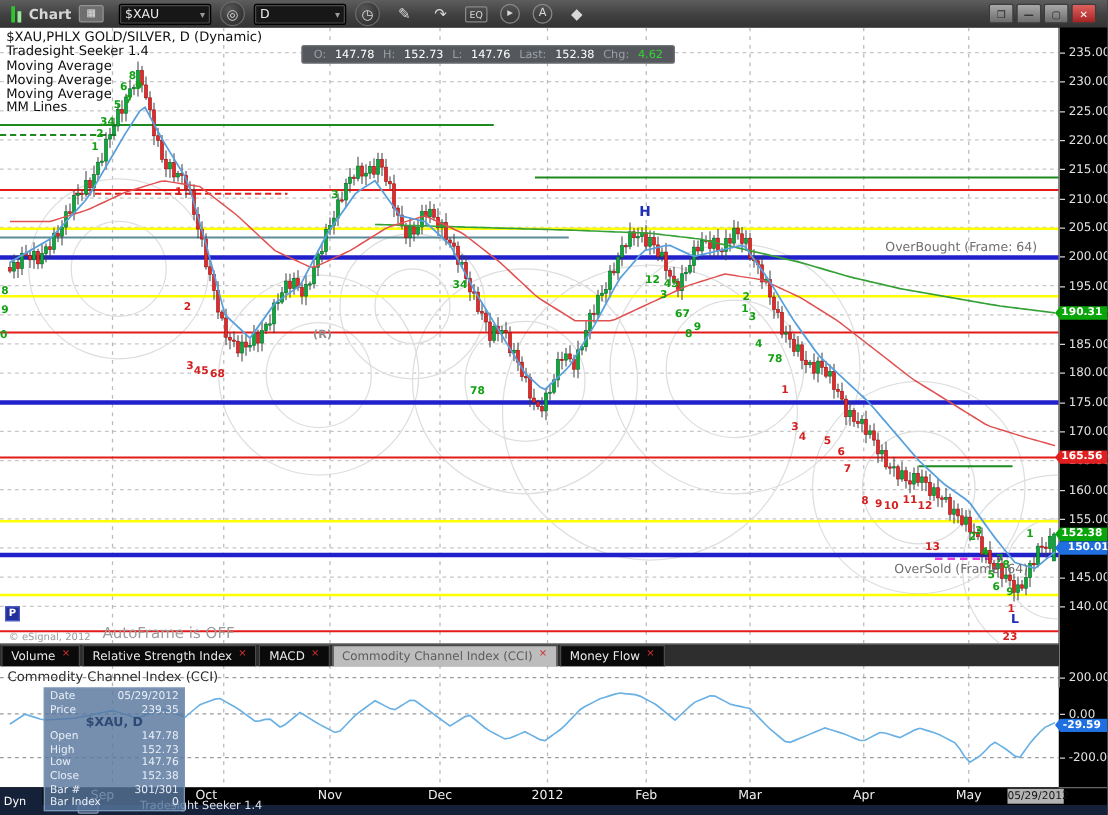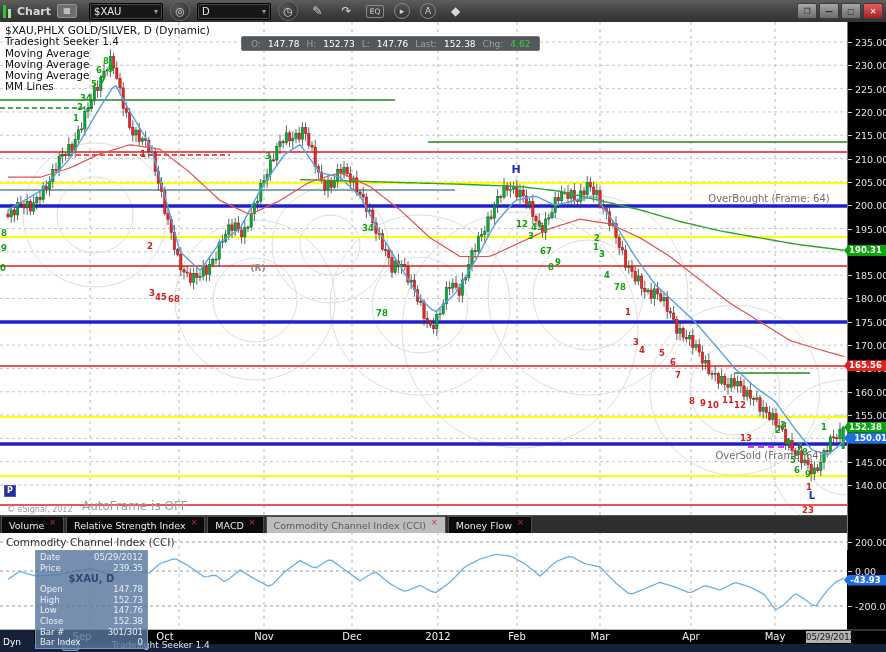--- a/index.html
+++ b/index.html
@@ -1,20 +1,20 @@
 <!DOCTYPE html>
 <html><head>
 <meta charset="utf-8">
 <style>
   html,body{margin:0;padding:0;background:#222;}
   .screen{position:relative;width:886px;height:652px;background:#000;overflow:hidden;
     font-family:"DejaVu Sans","Liberation Sans",sans-serif;-webkit-font-smoothing:antialiased;}
   
   .titlebar{position:absolute;top:0;left:0;width:886px;height:22px;z-index:10;
-    background:linear-gradient(#5d5d5d,#404040 55%,#333);display:flex;align-items:center;gap:4px;padding:0 3px;box-sizing:border-box;}
+    background:linear-gradient(#5d5d5d,#404040 55%,#333);display:flex;align-items:center;gap:4px;padding:0 9px;box-sizing:border-box;}
   .appico{display:flex;gap:2px;align-items:flex-end;margin-right:2px;}
   .appico i{display:block;width:3px;background:#2ec52e;}
   .appico i:nth-child(1){height:13px;}
   .appico i:nth-child(2){height:9px;background:#9be89b;}
   .apptitle{color:#d6d6d6;font-size:11px;font-weight:bold;margin-right:2px;}
   .badge{width:18px;height:12px;background:#6e6e6e;border:1px solid #929292;border-radius:2px;
     color:#e0e0e0;font-size:8px;text-align:center;line-height:12px;margin-right:8px;}
   .combo{display:flex;align-items:center;justify-content:space-between;width:64px;height:15px;
     background:#171717;border:1px solid #000;box-shadow:inset 0 0 0 1px #4a4a4a;border-radius:2px;
     color:#ececec;font-size:10px;padding:0 4px;}
@@ -858,21 +858,21 @@
       <div class="pbubble" style="top: 222.898px; background: rgb(10, 165, 10);">190.31</div>
       <div class="pbubble" style="top: 338.313px; background: rgb(224, 32, 32);">165.56</div>
       <div class="pbubble" style="top: 399.774px; background: rgb(10, 165, 10);">152.38</div>
       <div class="pbubble" style="top: 410.825px; background: rgb(31, 111, 224); text-align: right;">150.01</div>
       <div class="plab" style="top: 515px;">200.00</div>
       <div class="ptick" style="top: 520px;"></div>
       <div class="plab" style="top: 544px;">0.00</div>
       <div class="ptick" style="top: 549px;"></div>
       <div class="plab" style="top: 579px;">-200.00</div>
       <div class="ptick" style="top: 584px;"></div>
-      <div class="pbubble" style="top: 552.5px; background: rgb(31, 111, 224);">-43.93</div>
+      <div class="pbubble" style="top: 552.5px; background: rgb(31, 111, 224);">-29.59</div>
     </div>
 
   <div class="tabs">
       <div class="tab">
         <span>Volume</span>
         <span class="tclose">×</span>
       </div>
       <div class="tab">
         <span>Relative Strength Index</span>
         <span class="tclose">×</span>

